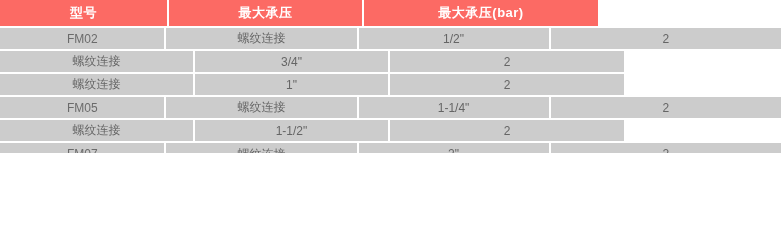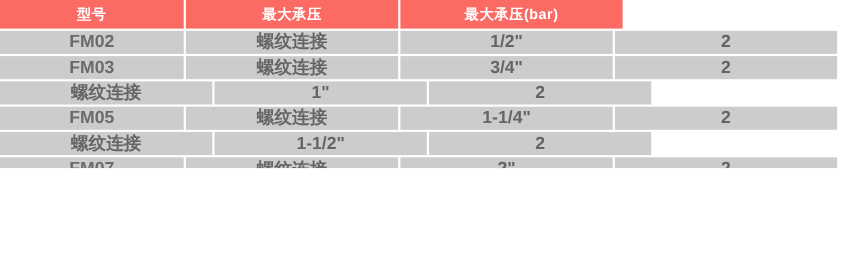--- a/index.html
+++ b/index.html
@@ -43,34 +43,34 @@
     align-items: center;
     justify-content: center;
     text-align: center;
     overflow: hidden;
     white-space: nowrap;
   }
   
   .col-0 { width: 167px; margin-right: 2px; }
   .col-1 { width: 193px; margin-right: 2px; }
   .col-2 { width: 193px; margin-right: 2px; }
-  .col-3 { width: 202px; margin-right: 0; }
+  .col-3 { width: 234px; margin-right: 0; }
 
   .header-row .t-cell {
     background: #fc6a64;
     color: #ffffff;
     font-size: 13px;
     font-weight: bold;
     letter-spacing: 0.5px;
   }
   .body-row .t-cell {
     background: #cccccc;
     color: #656565;
-    font-size: 16px;
-    font-weight: bold;
+    font-size: 12px;
+    font-weight: normal;
   }
   .body-row .t-cell.model-cell {
     color: #6b6b6b;
   }
 </style>
 </head>
 <body>
 
 <div id="spec-table">
   <div class="t-row header-row">
@@ -80,21 +80,20 @@
   </div>
 
   <div class="t-row body-row">
     <div class="t-cell col-0 model-cell">FM02</div>
     <div class="t-cell col-1">螺纹连接</div>
     <div class="t-cell col-2">1/2"</div>
     <div class="t-cell col-3">2</div>
   </div>
 
   <div class="t-row body-row">
-    <div class="t-cell col-0 model-cell">FM03</div>
     <div class="t-cell col-1">螺纹连接</div>
     <div class="t-cell col-2">3/4"</div>
     <div class="t-cell col-3">2</div>
   </div>
 
   <div class="t-row body-row">
     <div class="t-cell col-1">螺纹连接</div>
     <div class="t-cell col-2">1"</div>
     <div class="t-cell col-3">2</div>
   </div>

